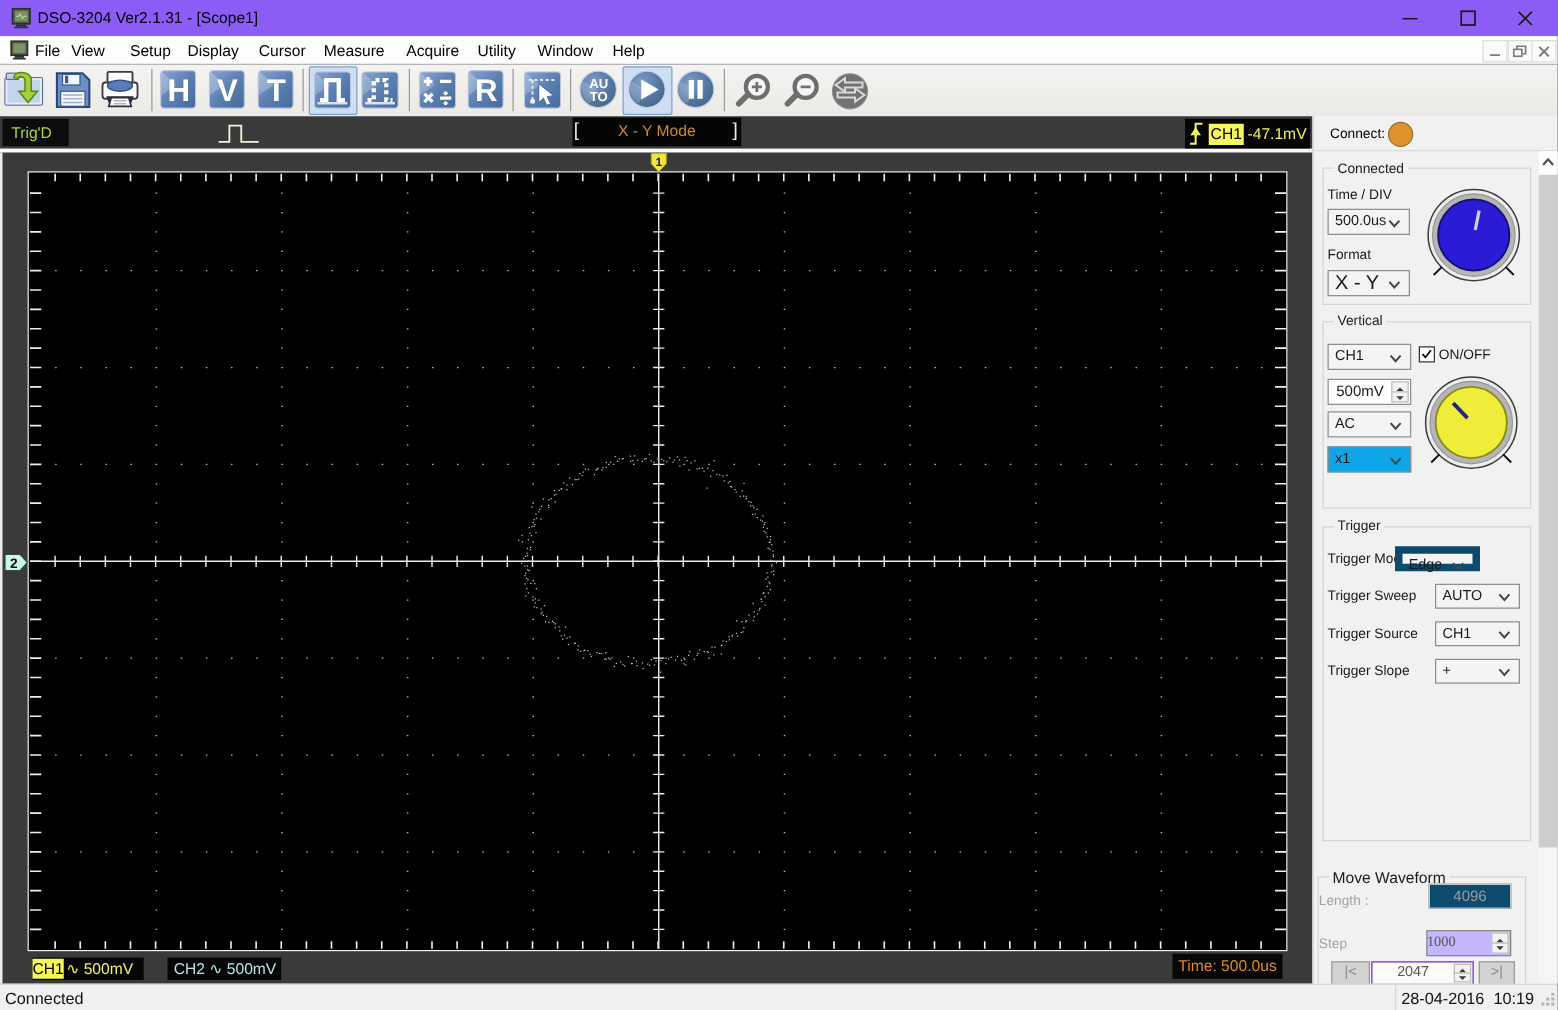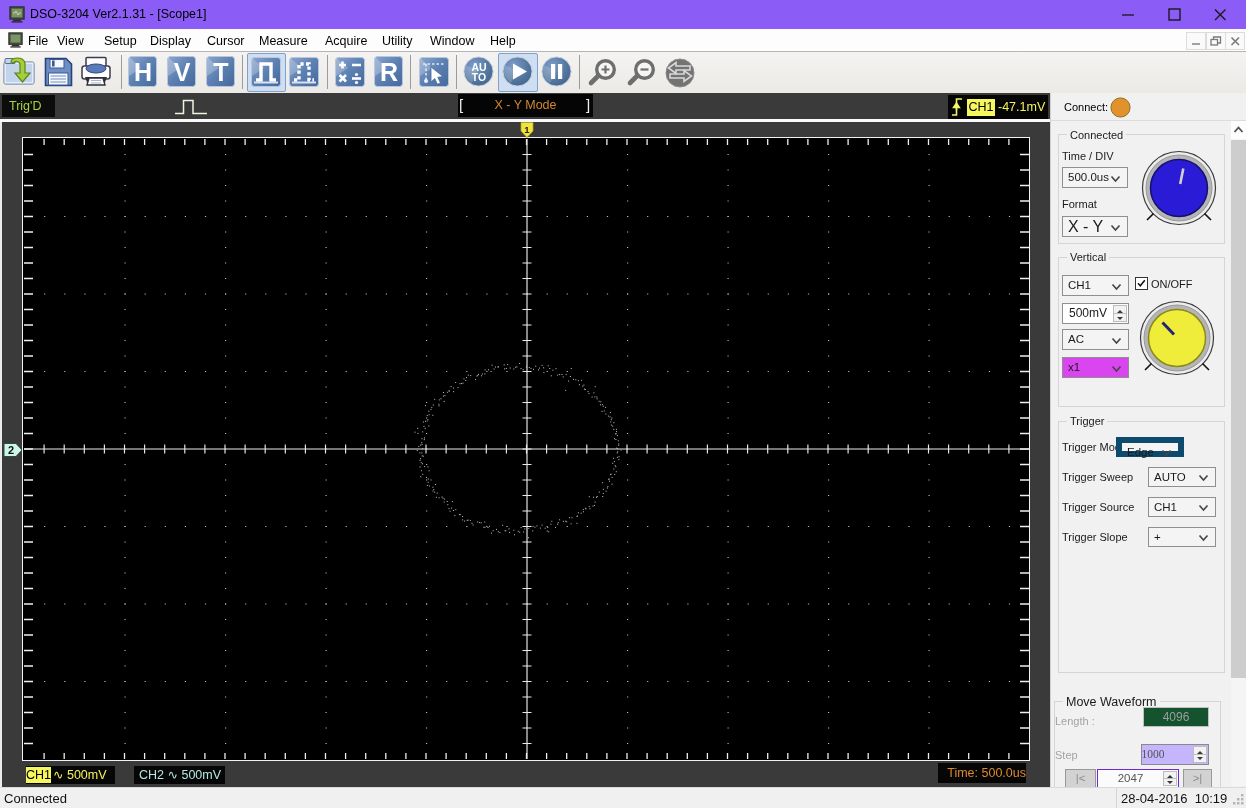--- a/index.html
+++ b/index.html
@@ -289,21 +289,21 @@
 <svg class="abs" style="left:3px;top:441.5px" width="20" height="16" viewBox="0 0 20 16">
   <path d="M1 1.5 H13 L19 8 L13 14.5 H1 Z" fill="#ccf7e8" stroke="#2e4a44" stroke-width="1"></path>
   <text x="8" y="12" font-size="11" font-weight="bold" fill="#111" text-anchor="middle" font-family="Liberation Sans,sans-serif">2</text>
 </svg>
 
 <div class="abs" style="left:26px;top:765.5px;width:89px;height:18.5px;background:#060606">
   <div class="abs" style="left:0;top:1px;width:25px;height:16.5px;background:#f6f65e;color:#000;font-size:12.5px;line-height:16.5px;text-align:center">CH1</div>
   <div class="abs" style="left:27px;top:1px;color:#f2f25c;font-size:12.5px;line-height:16.5px">∿ 500mV</div>
 </div>
 <div class="abs" style="left:134px;top:765.5px;width:86px;height:18.5px;background:#060606;color:#b4e6e2;font-size:12.5px;line-height:18.5px;padding-left:5px">CH2 ∿ 500mV</div>
-<div class="abs" style="left:938px;top:763px;width:88px;height:20px;background:#060606;color:#dd8b2b;font-size:12.5px;line-height:20px;text-align:right">Time: 500.0us</div>
+<div class="abs" style="left:938px;top:763px;width:88px;height:20px;background:#060606;color:#dd8b2b;font-size:12.5px;line-height:20px;text-align:center">Time: 500.0us</div>
 
 <div class="abs" style="left:1050px;top:93px;width:196px;height:693.5px;background:#f1f1f1;border-left:1px solid #d0d0d0;box-sizing:border-box"></div>
 <div class="abs" style="left:1064px;top:100.5px;font-size:11px;color:#000">Connect:</div>
 <svg class="abs" style="left:1110px;top:96.5px" width="22" height="22">
     <circle cx="10.5" cy="10.5" r="9.6" fill="#e2922d" stroke="#8a7226" stroke-width="1"></circle>
   </svg>
 <div class="abs" style="left:1050px;top:120px;width:196px;height:1px;background:#dcdcdc"></div>
 
 <fieldset style="position:absolute;left:1058px;top:128.5px;width:167px;height:115.5px;border:1px solid #d5d5d5;margin:0;padding:0;box-sizing:border-box">
     <legend style="margin-left:8px;padding:0 3px;font-size:11px;color:#1a1a1a">Connected</legend>
@@ -341,21 +341,21 @@
         <path d="M3 5 L6 2 L9 5 Z" fill="#383838"></path>
       </svg>
     </div><div style="position:absolute;right:1px;bottom:1px;width:14px;height:9.0px;background:#f2f2f2;border:1px solid #bdbdbd;box-sizing:border-box">
       <svg width="12" height="7" viewBox="0 0 12 7" style="position:absolute;left:0;top:0.5px">
         <path d="M3 2 L6 5 L9 2 Z" fill="#383838"></path>
       </svg>
     </div></div>
 <div style="position:absolute;left:1062px;top:329px;width:67px;height:21px;background:#f4f4f4;border:1px solid #8f8f8f;box-sizing:border-box;font-size:11.5px;color:#1a1a1a;line-height:19px;padding-left:5px">AC<svg style="position:absolute;right:6px;top:5.5px" width="11" height="10" viewBox="0 0 11 10">
       <path d="M1.5 2.5 L5.5 7 L9.5 2.5" stroke="#444" stroke-width="1.6" fill="none"></path>
     </svg></div>
-<div style="position:absolute;left:1062px;top:357px;width:67px;height:21px;background:#d946ef;border:1px solid #8f8f8f;box-sizing:border-box;font-size:11.5px;color:#1a1a1a;line-height:19px;padding-left:5px">x1<svg style="position:absolute;right:6px;top:5.5px" width="11" height="10" viewBox="0 0 11 10">
+<div style="position:absolute;left:1062px;top:357px;width:67px;height:21px;background:#0ea5e9;border:1px solid #8f8f8f;box-sizing:border-box;font-size:11.5px;color:#1a1a1a;line-height:19px;padding-left:5px">x1<svg style="position:absolute;right:6px;top:5.5px" width="11" height="10" viewBox="0 0 11 10">
       <path d="M1.5 2.5 L5.5 7 L9.5 2.5" stroke="#444" stroke-width="1.6" fill="none"></path>
     </svg></div>
 <svg style="position:absolute;left:1131px;top:291.5px" width="92" height="92" viewBox="0 0 92 92">
     <circle cx="46" cy="46" r="36.5" fill="#ececec" stroke="#3c3c3c" stroke-width="1.2"></circle>
     <circle cx="46" cy="46" r="33" fill="#b5b5b5" stroke="#979797" stroke-width="1"></circle>
     <circle cx="46" cy="46" r="28.5" fill="#f0ec3a" stroke="#8a8a1a" stroke-width="1.5"></circle>
     <path d="M31.5 30.5 L43 42.5" stroke="#232378" stroke-width="3"></path>
     <path d="M20.5 71.5 L14 78 M71.5 71.5 L78 78" stroke="#111" stroke-width="1.6"></path>
   </svg>
 
@@ -376,21 +376,21 @@
     </svg></div>
 <div class="abs" style="left:1062px;top:531px;font-size:11px;color:#1a1a1a">Trigger Slope</div>
 <div style="position:absolute;left:1148px;top:527px;width:68px;height:20px;background:#f4f4f4;border:1px solid #8f8f8f;box-sizing:border-box;font-size:11.5px;color:#1a1a1a;line-height:18px;padding-left:5px">+<svg style="position:absolute;right:6px;top:5.0px" width="11" height="10" viewBox="0 0 11 10">
       <path d="M1.5 2.5 L5.5 7 L9.5 2.5" stroke="#444" stroke-width="1.6" fill="none"></path>
     </svg></div>
 
 <fieldset style="position:absolute;left:1054px;top:694.5px;width:167px;height:94px;border:1px solid #d5d5d5;margin:0;padding:0;box-sizing:border-box">
     <legend style="margin-left:8px;padding:0 3px;font-size:12.5px;color:#1a1a1a">Move Waveform</legend>
   </fieldset>
 <div class="abs" style="left:1055px;top:715px;font-size:11px;color:#a3a3a3">Length :</div>
-<div class="abs" style="left:1143px;top:707px;width:66px;height:20px;background:#14532d;border:1px solid #c0c0c0;box-sizing:border-box;font-size:12px;color:#9d9d9d;text-align:center;line-height:18px">4096</div>
+<div class="abs" style="left:1143px;top:707px;width:66px;height:20px;background:#0c4a6e;border:1px solid #c0c0c0;box-sizing:border-box;font-size:12px;color:#9d9d9d;text-align:center;line-height:18px">4096</div>
 <div class="abs" style="left:1055px;top:749px;font-size:11px;color:#a3a3a3">Step</div>
 <div style="position:absolute;left:1140.5px;top:744px;width:68px;height:20.5px;background:#c4b5fd;border:1px solid #8a8a8a;box-sizing:border-box;font-size:11.5px;color:#555;line-height:18.5px;padding-right:15px;font-family:Liberation Serif, serif;">1000<div style="position:absolute;right:1px;top:1px;width:14px;height:8.75px;background:#f2f2f2;border:1px solid #bdbdbd;box-sizing:border-box">
       <svg width="12" height="7" viewBox="0 0 12 7" style="position:absolute;left:0;top:1.5px">
         <path d="M3 5 L6 2 L9 5 Z" fill="#383838"></path>
       </svg>
     </div><div style="position:absolute;right:1px;bottom:1px;width:14px;height:8.75px;background:#f2f2f2;border:1px solid #bdbdbd;box-sizing:border-box">
       <svg width="12" height="7" viewBox="0 0 12 7" style="position:absolute;left:0;top:0.5px">
         <path d="M3 2 L6 5 L9 2 Z" fill="#383838"></path>
       </svg>
     </div></div>

